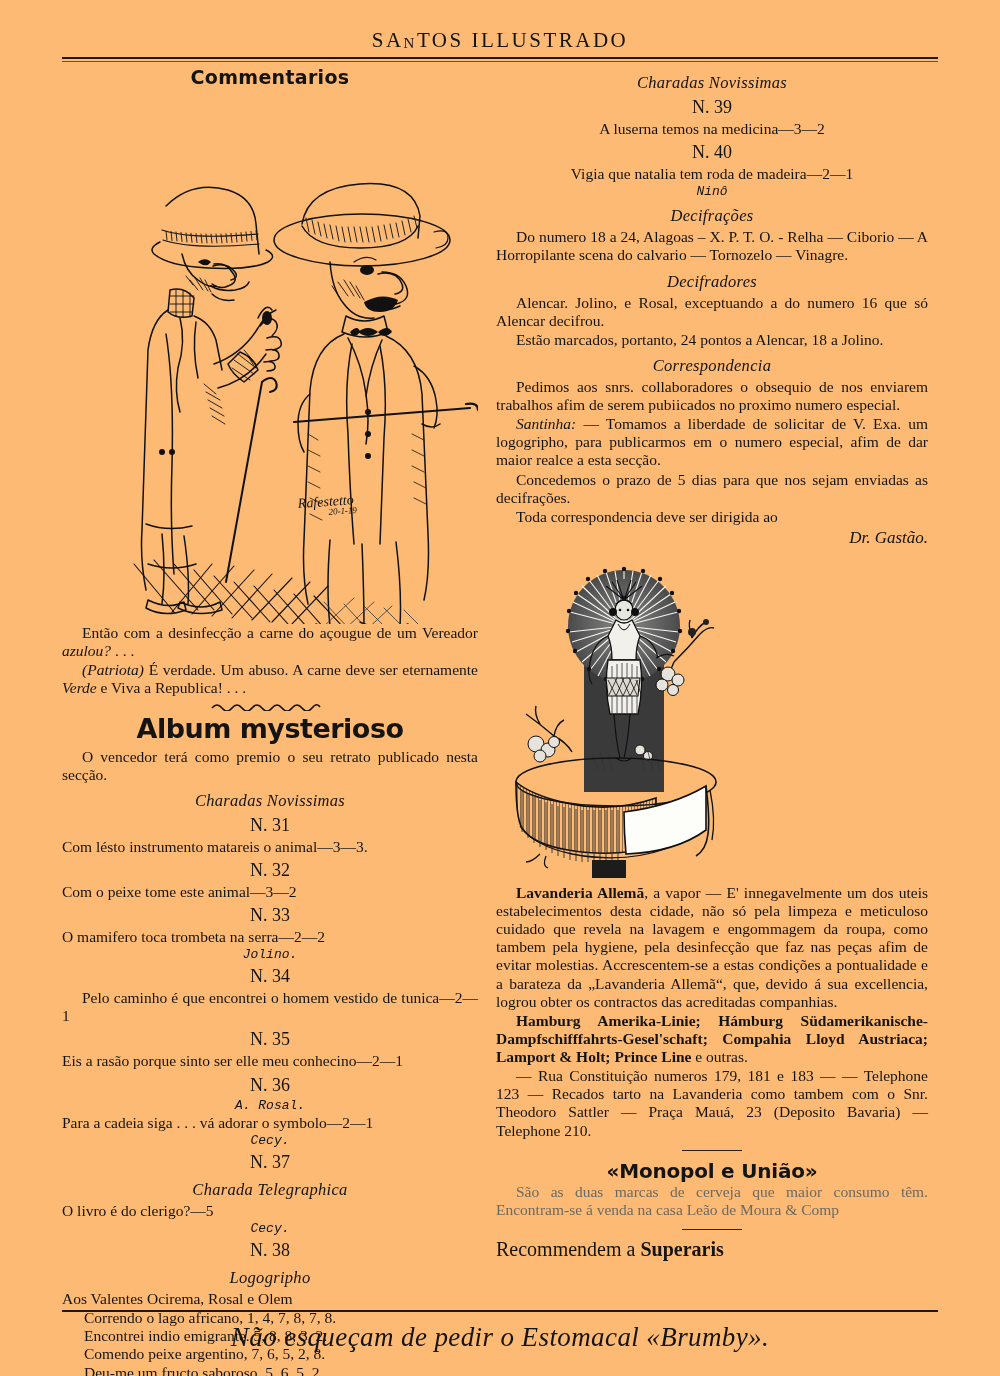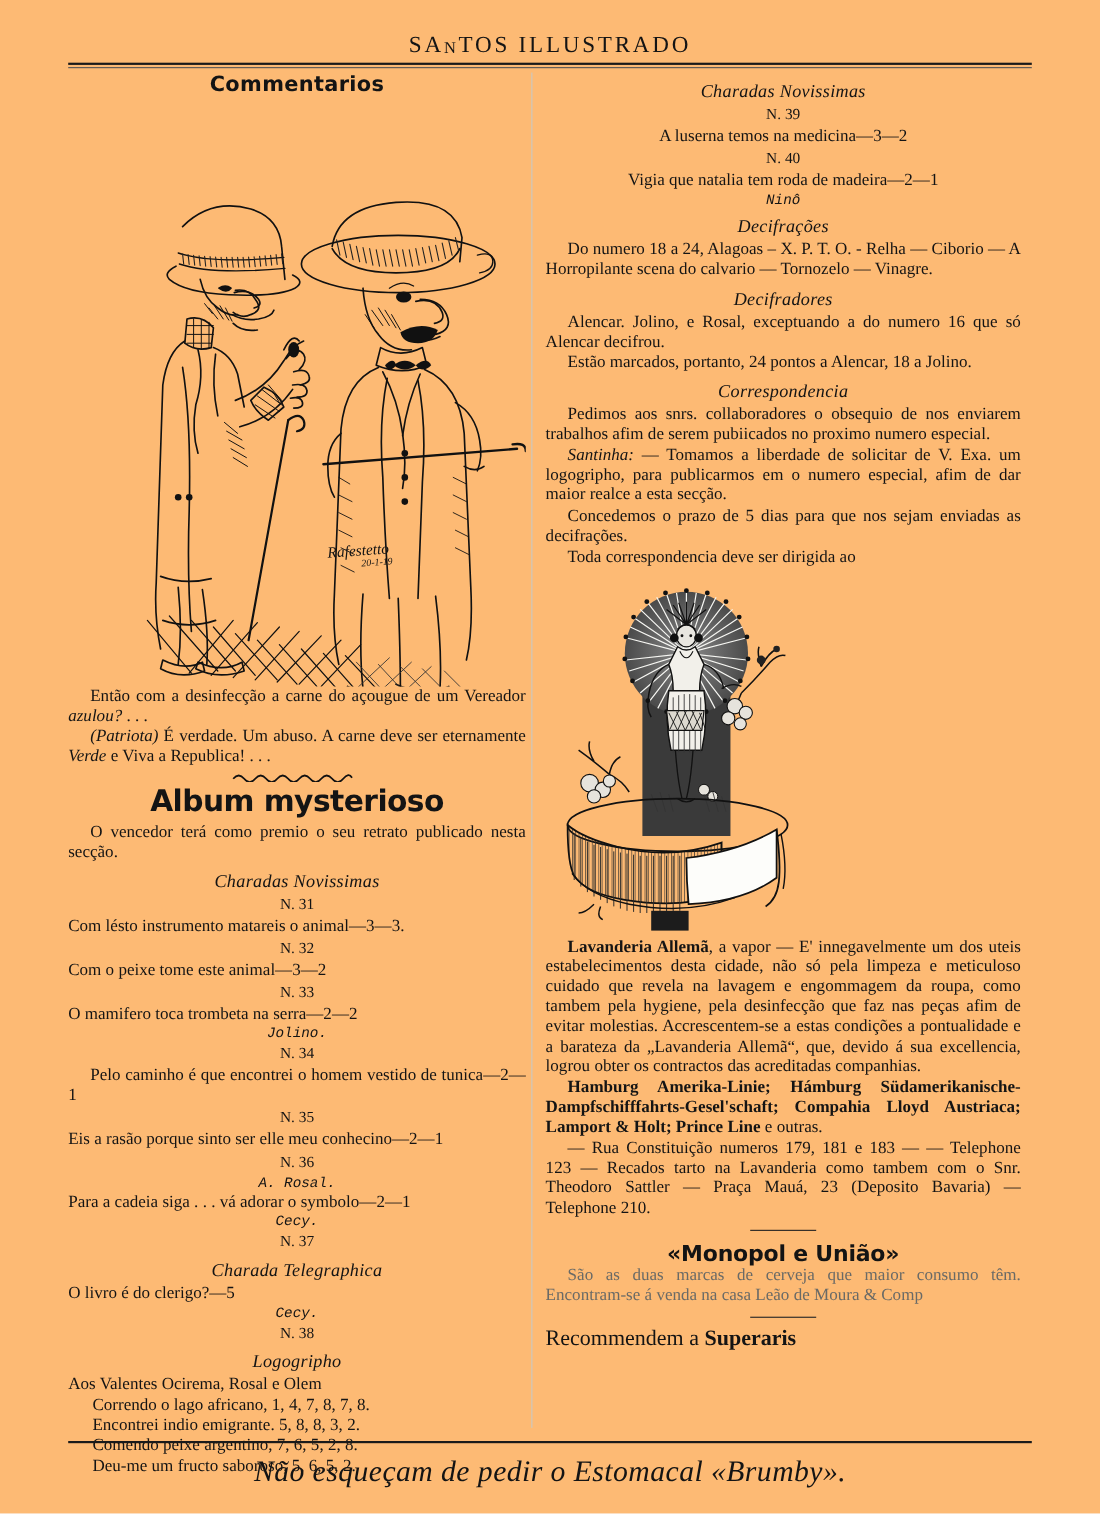--- a/index.html
+++ b/index.html
@@ -53,21 +53,21 @@
     margin:7px 0 2px 0;letter-spacing:.3px;
   }
   .head-fancy{
     text-align:center;font-weight:bold;font-size:27px;
     font-family:"DejaVu Sans","Liberation Sans",sans-serif;
     letter-spacing:-.5px;margin:2px 0 4px 0;
   }
   .squiggle{
     display:block;margin:4px auto 0;width:120px;height:9px;
   }
-  .num{text-align:center;font-size:14px;margin:4px 0 2px;}
+  .num{text-align:center;font-size:18px;margin:4px 0 2px;}
   p.body{
     margin:0 0 1px 0;font-size:15.5px;line-height:1.17;
     text-align:justify;text-indent:20px;
     -webkit-hyphens:none;hyphens:none;
   }
   p.line{
     margin:0 0 1px 0;font-size:15.5px;line-height:1.17;text-align:justify;
   }
   .sig{
     text-align:center;font-style:italic;font-size:13px;margin:0 0 1px 0;font-family:Liberation Mono, monospace;
@@ -333,20 +333,21 @@
 
     <div class="head-script">Decifradores</div>
     <p class="body">Alencar. Jolino, e Rosal, exceptuando a  do numero 16 que só Alencar decifrou.</p>
     <p class="body">Estão marcados, portanto, 24 pontos a Alencar, 18 a Jolino.</p>
 
     <div class="head-script">Correspondencia</div>
     <p class="body">Pedimos aos snrs. collaboradores o obsequio de nos enviarem trabalhos afim de serem pubiicados no proximo numero especial.</p>
     <p class="body"><i>Santinha:</i> — Tomamos a liberdade de solicitar de V. Exa. um logogripho, para publicarmos em o numero especial, afim de dar maior realce a esta secção.</p>
     <p class="body">Concedemos o prazo de 5 dias  para que  nos sejam enviadas as decifrações.</p>
     <p class="body">Toda correspondencia deve ser dirigida ao</p>
+    <div class="sig-big">Dr. Gastão.</div>
 
     <div class="illus-right">
       <svg width="432" height="330" viewBox="0 0 432 330">
         <defs>
           <pattern id="hatchA" width="3" height="3" patternUnits="userSpaceOnUse">
             <path d="M0 0 L0 3" stroke="#2a2a2a" stroke-width="1.1"></path>
           </pattern>
           <pattern id="hatchB" width="2.4" height="2.4" patternUnits="userSpaceOnUse">
             <path d="M0 0 L0 2.4" stroke="#3a3a3a" stroke-width="0.9"></path>
           </pattern>

